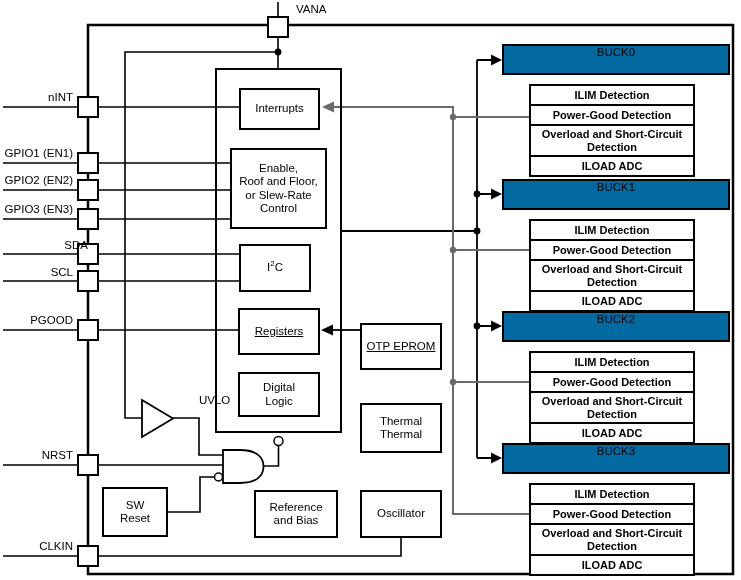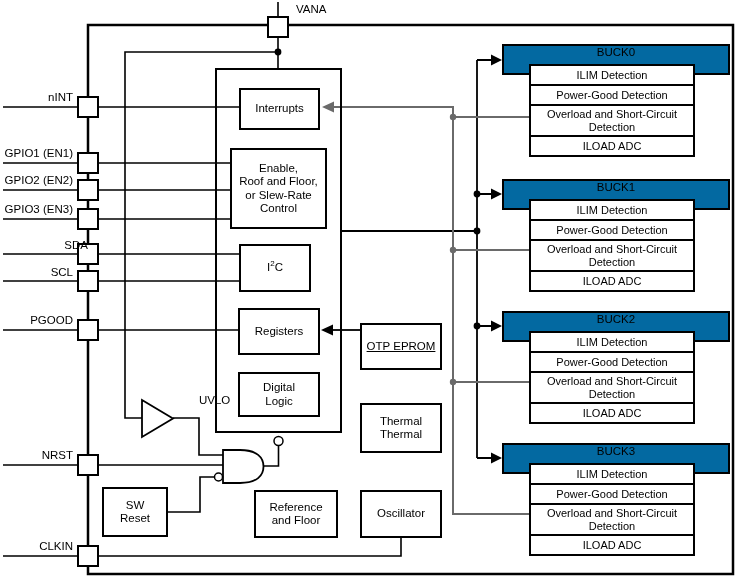--- a/index.html
+++ b/index.html
@@ -21,21 +21,21 @@
   .plabel{
     position:absolute;font-size:11.5px;line-height:12px;white-space:nowrap;
   }
   .plabel.r{width:73px;text-align:right;}
   .buck{position:absolute;width:220px;}
   .buck .hdr{
     position:absolute;left:0;top:0;width:228px;height:31px;box-sizing:border-box;
     border:2px solid #000;background:#0369a1;display:flex;align-items:flex-start;justify-content:center;
     font-size:11.5px;
   }
-  .buck .stack{position:absolute;left:27px;top:20px;width:154px;}
+  .buck .stack{position:absolute;left:27px;top:40px;width:154px;font-weight:bold;}
   .buck .row{
     box-sizing:border-box;border:2px solid #000;background:#fff;width:166px;height:22px;
     display:flex;align-items:center;justify-content:center;text-align:center;
     font-size:11px;line-height:13px;
   }
   .buck .row + .row{margin-top:-2px;}
   .buck .row.tall{height:33px;}
   sup{font-size:8px;line-height:0;}
 </style>
 </head>
@@ -98,21 +98,21 @@
     <div>Enable,</div>
     <div>Roof and Floor,</div>
     <div>or Slew-Rate</div>
     <div>Control</div>
   </div>
 
   <div class="blk" style="left:239px;top:244px;width:72px;height:48px;">
     <div><span>I</span><sup>2</sup><span>C</span></div>
   </div>
 
-  <div class="blk" style="left:238px;top:308px;width:82px;height:47px;">
+  <div class="blk" style="left:238px;top:308px;width:82px;height:47px;text-decoration:underline;">
     <div>Registers</div>
   </div>
 
   <div class="blk" style="left:238px;top:372px;width:82px;height:45px;">
     <div>Digital</div>
     <div>Logic</div>
   </div>
 
   <div class="blk" style="left:360px;top:323px;width:82px;height:47px;text-decoration:underline;">
     <div>OTP EPROM</div>
@@ -122,21 +122,21 @@
     <div>Thermal</div>
     <div>Thermal</div>
   </div>
 
   <div class="blk" style="left:360px;top:490px;width:82px;height:48px;">
     <div>Oscillator</div>
   </div>
 
   <div class="blk" style="left:254px;top:490px;width:84px;height:48px;">
     <div>Reference</div>
-    <div>and Floor</div>
+    <div>and Bias</div>
   </div>
 
   <div class="blk" style="left:102px;top:487px;width:66px;height:50px;">
     <div>SW</div>
     <div>Reset</div>
   </div>
 
   <div class="buck" style="left:502px;top:44px;">
     <div class="hdr">
         <span>BUCK0</span>

